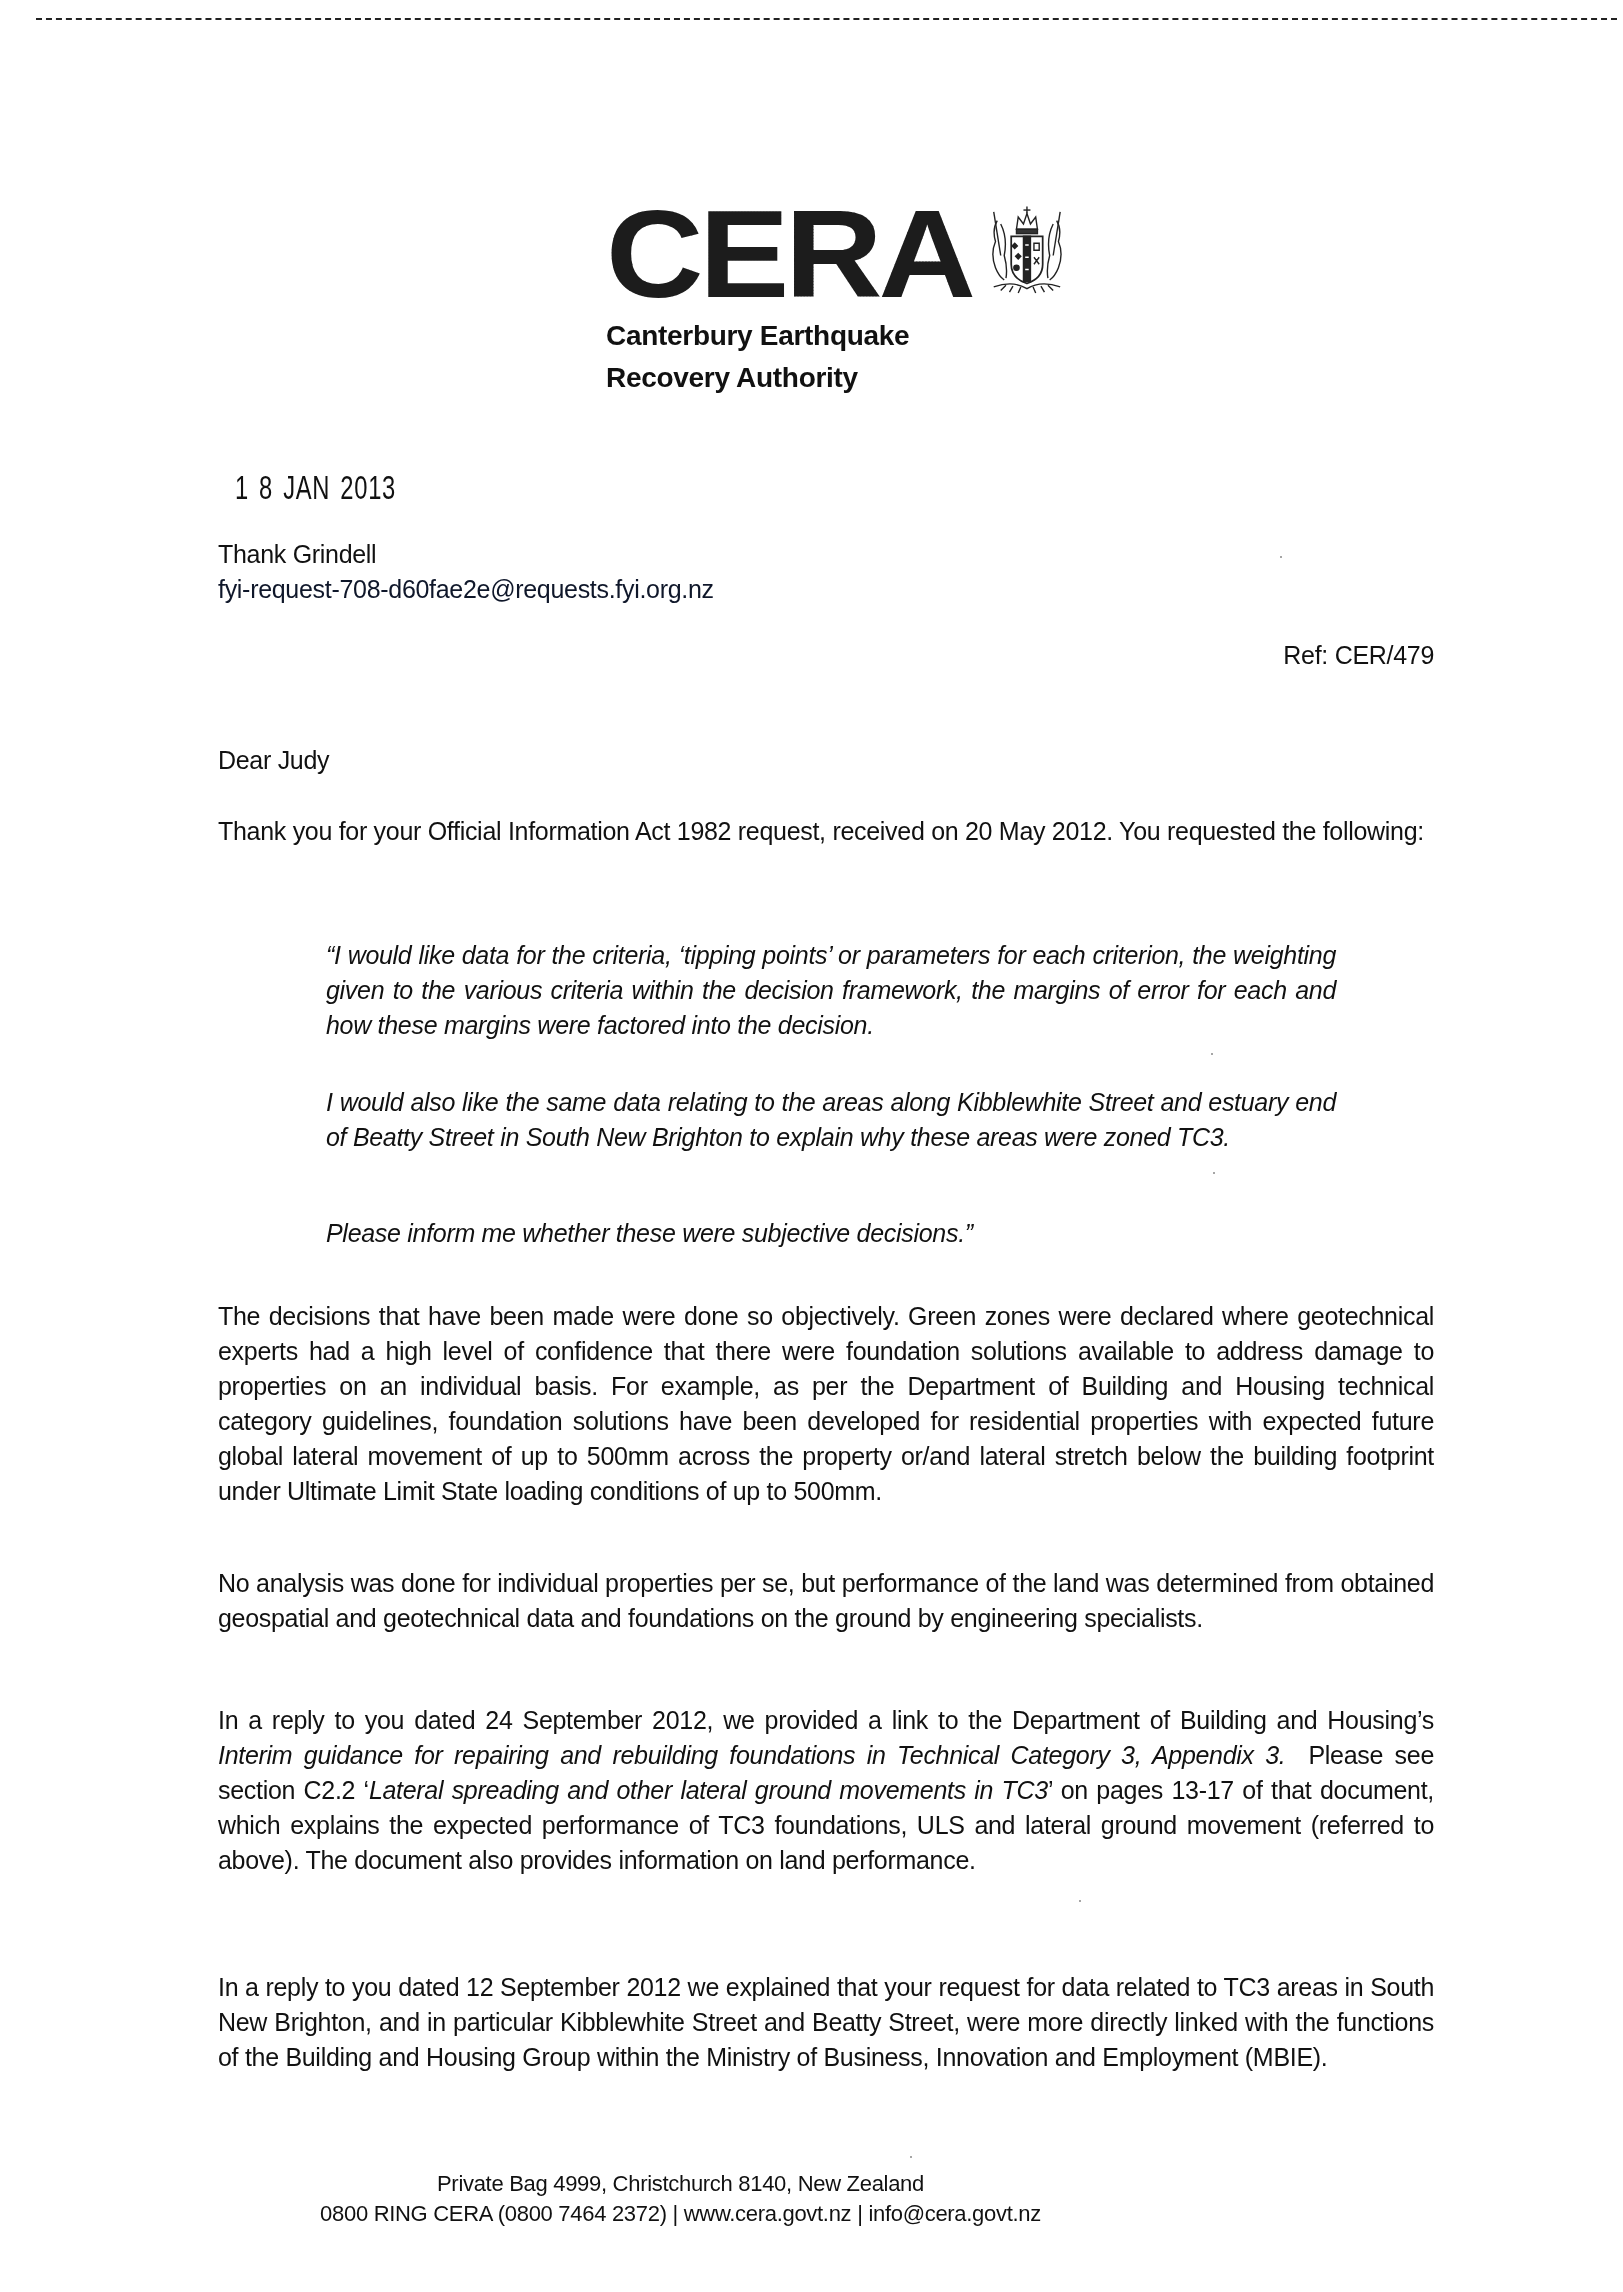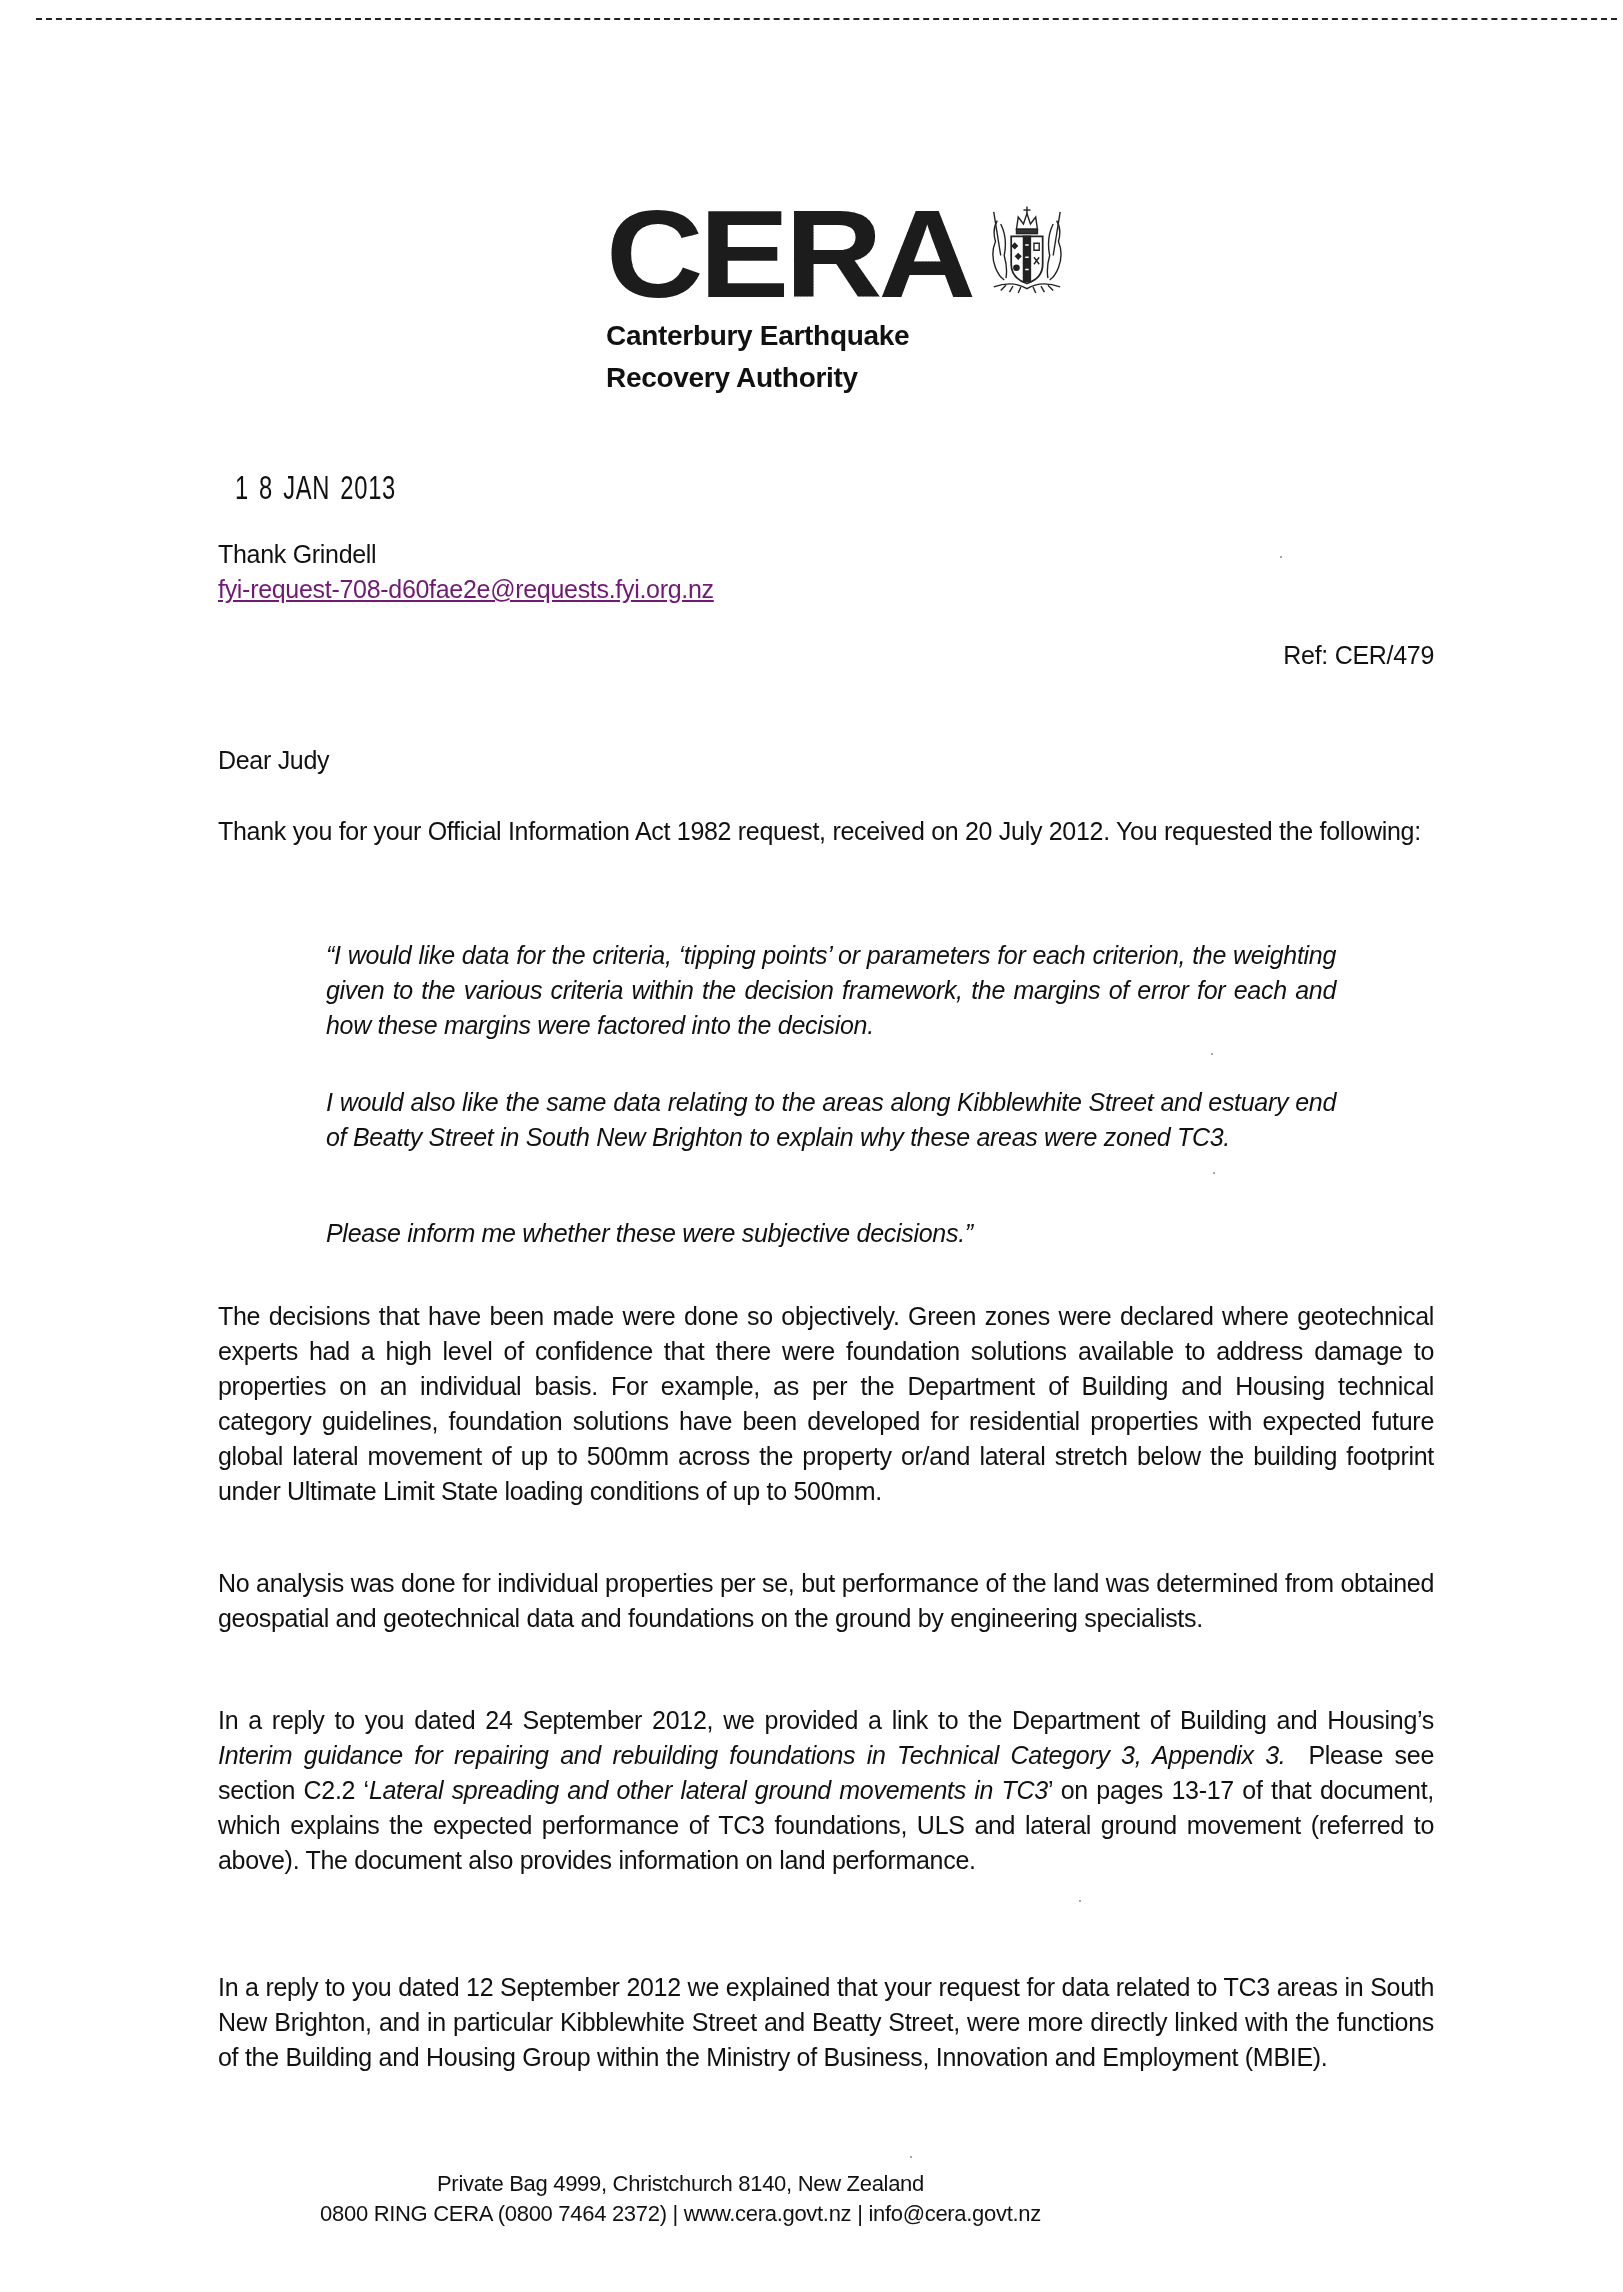--- a/index.html
+++ b/index.html
@@ -36,21 +36,21 @@
       font-family: "Liberation Sans Narrow", "Liberation Sans", sans-serif;
       font-size: 33px; line-height: 37px; letter-spacing: 1px;
       transform: scaleX(0.72); transform-origin: left top; color: #111;
       word-spacing: 3.9px;
     }
     .body-text {
       font-size: 25px; line-height: 35px; letter-spacing: -0.3px;
     }
     .abs { position: absolute; }
     .recipient { left: 218px; top: 537px; }
-    .recipient .email { text-decoration: underline; color: #701a75; }
+    .recipient .email { color: #0f172a; }
     .ref { right: 189px; top: 638px; text-align: right; }
     .salutation { left: 218px; top: 743px; }
     .para { position: absolute; left: 218px; width: 1216px; text-align: justify; }
     .quote { position: absolute; left: 326px; width: 1010px; text-align: justify; font-style: italic; }
     .p-intro { top: 814px; }
     .q1 { top: 916px; margin-top: 22px; }
     .q2 { top: 1085px; }
     .q3 { top: 1216px; }
     .p1 { top: 1299px; }
     .p2 { top: 1566px; }
@@ -103,21 +103,21 @@
 
 <div class="abs recipient body-text">
   <div>Thank Grindell</div>
   <div class="email">fyi-request-708-d60fae2e@requests.fyi.org.nz</div>
 </div>
 
 <div class="abs ref body-text">Ref: CER/479</div>
 
 <div class="abs salutation body-text">Dear Judy</div>
 
-<div class="para p-intro body-text">Thank you for your Official Information Act 1982 request, received on 20 July 2012. You requested the following:</div>
+<div class="para p-intro body-text">Thank you for your Official Information Act 1982 request, received on 20 May 2012. You requested the following:</div>
 
 <div class="quote q1 body-text">“I would like data for the criteria, ‘tipping points’ or parameters for each criterion, the weighting given to the various criteria within the decision framework, the margins of error for each and how these margins were factored into the decision.</div>
 <div class="quote q2 body-text">I would also like the same data relating to the areas along Kibblewhite Street and estuary end of Beatty Street in South New Brighton to explain why these areas were zoned TC3.</div>
 <div class="quote q3 body-text">Please inform me whether these were subjective decisions.”</div>
 
 <div class="para p1 body-text">The decisions that have been made were done so objectively. Green zones were declared where geotechnical experts had a high level of confidence that there were foundation solutions available to address damage to properties on an individual basis. For example, as per the Department of Building and Housing technical category guidelines, foundation solutions have been developed for residential properties with expected future global lateral movement of up to 500mm across the property or/and lateral stretch below the building footprint under Ultimate Limit State loading conditions of up to 500mm.</div>
 <div class="para p2 body-text">No analysis was done for individual properties per se, but performance of the land was determined from obtained geospatial and geotechnical data and foundations on the ground by engineering specialists.</div>
 <div class="para p3 body-text"><span>In a reply to you dated 24 September 2012, we provided a link to the Department of Building and Housing’s </span><em>Interim guidance for repairing and rebuilding foundations in Technical Category 3, Appendix 3.</em><span style="white-space:pre-wrap">  Please see section C2.2 ‘</span><em>Lateral spreading and other lateral ground movements in TC3</em><span>’ on pages 13-17 of that document, which explains the expected performance of TC3 foundations, ULS and lateral ground movement (referred to above). The document also provides information on land performance.</span></div>
 <div class="para p4 body-text">In a reply to you dated 12 September 2012 we explained that your request for data related to TC3 areas in South New Brighton, and in particular Kibblewhite Street and Beatty Street, were more directly linked with the functions of the Building and Housing Group within the Ministry of Business, Innovation and Employment (MBIE).</div>
 

